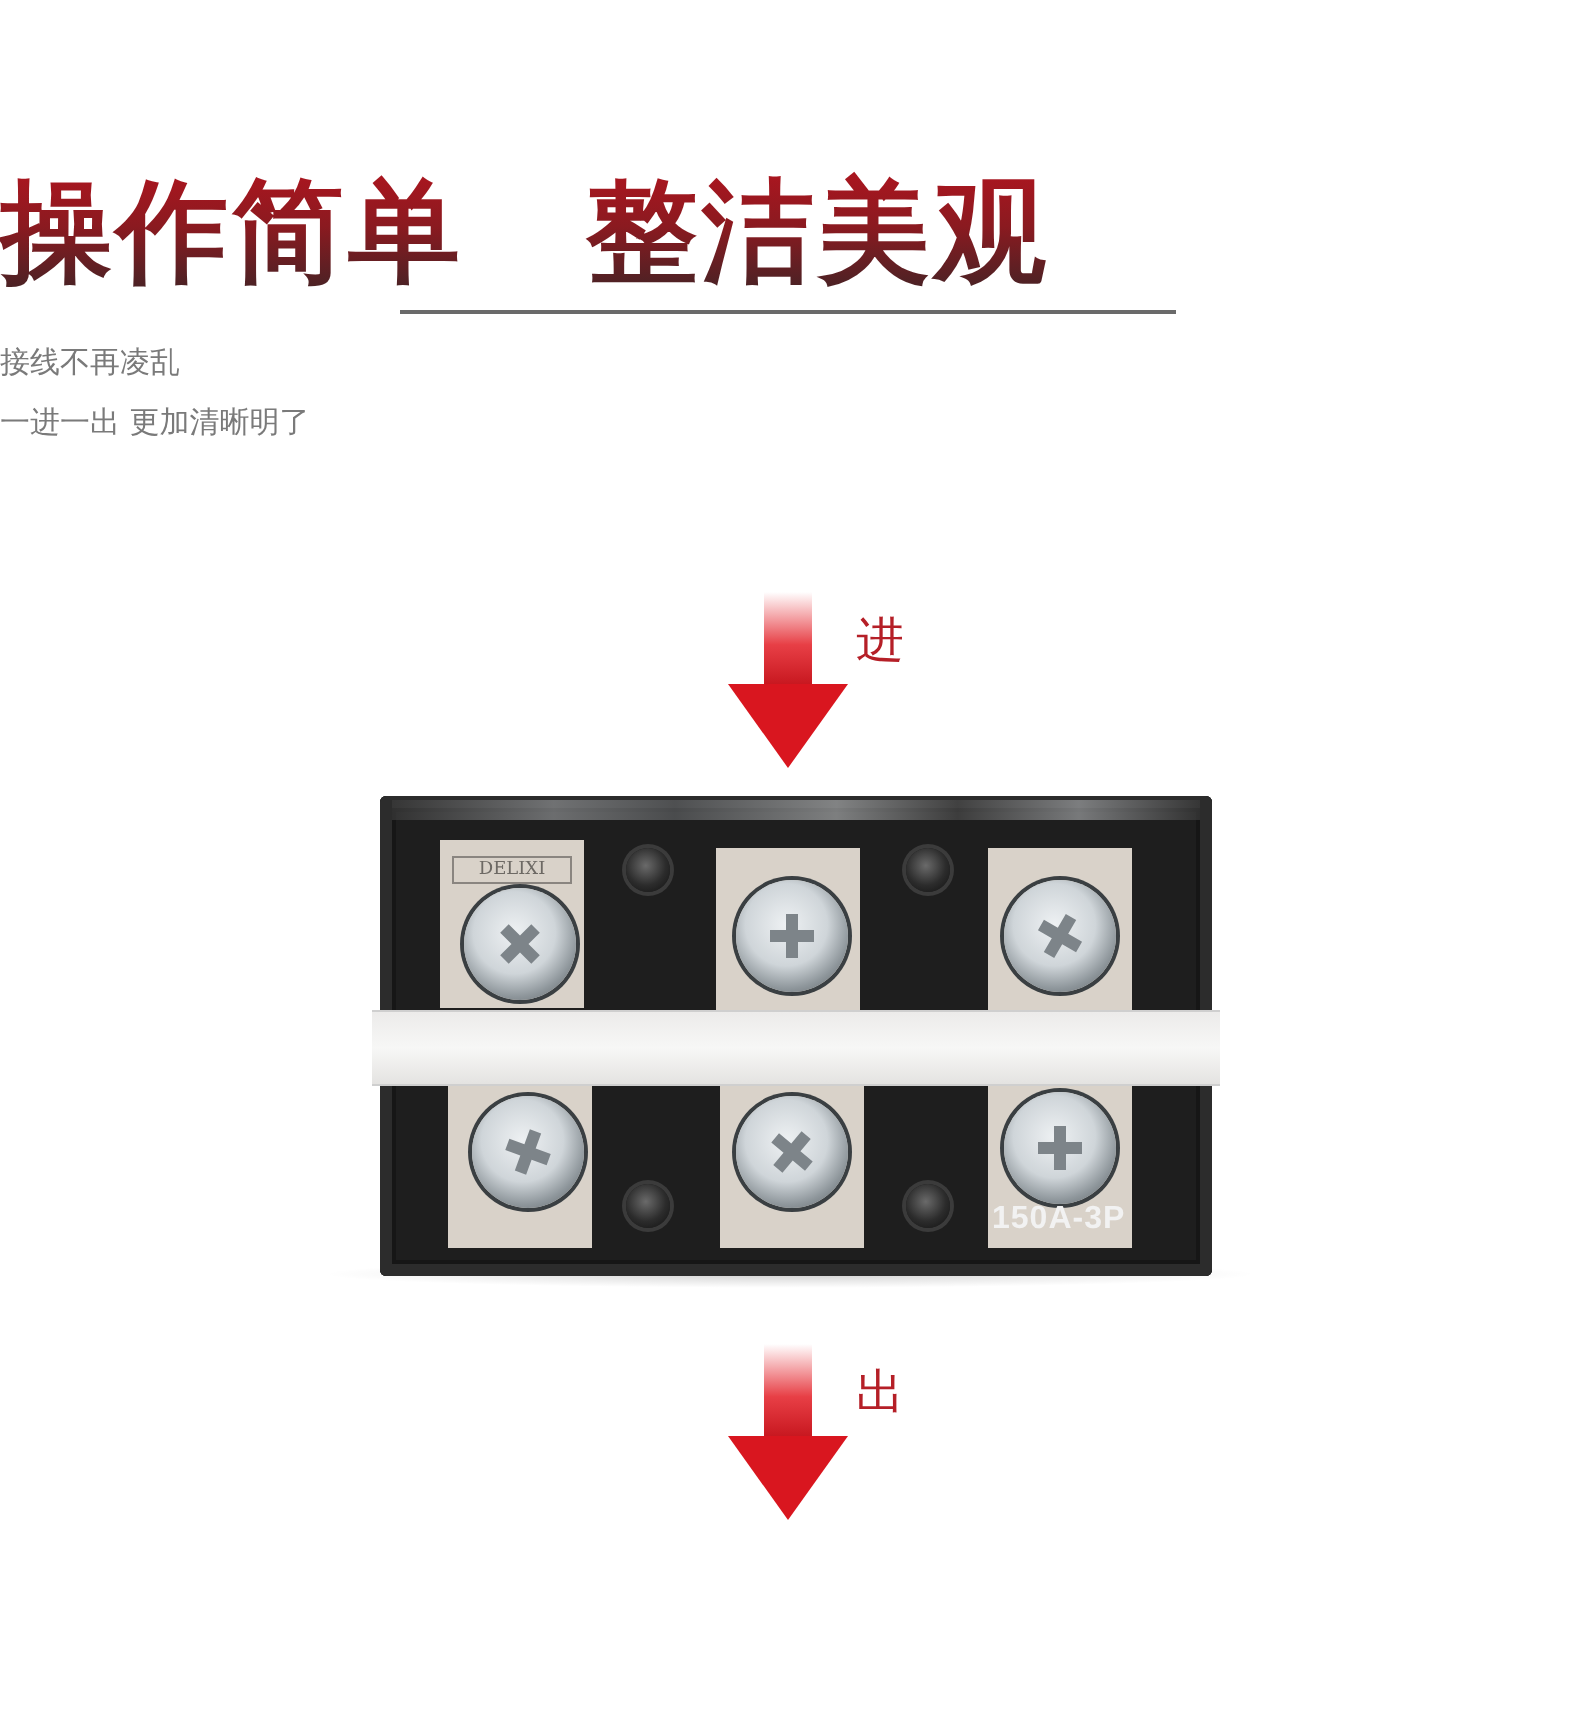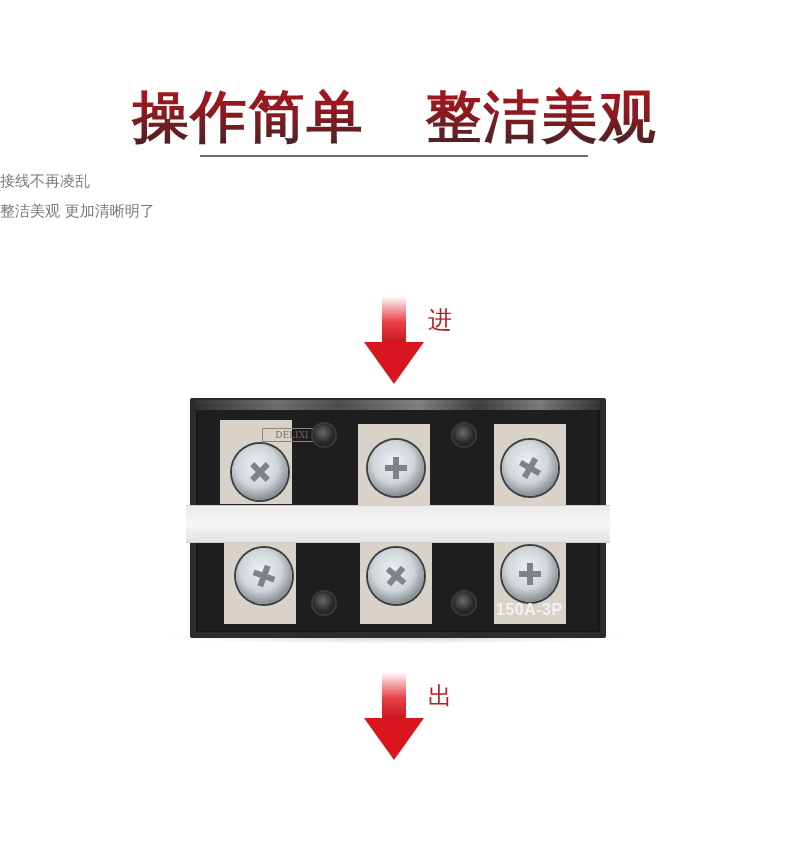--- a/index.html
+++ b/index.html
@@ -1,18 +1,18 @@
 <!DOCTYPE html>
 <html><head>
 <meta charset="utf-8">
 <style>
   html, body { margin:0; padding:0; }
   body { width:790px; height:867px; background:#ffffff; position:relative; overflow:hidden;
          font-family:"DejaVu Sans", sans-serif; }
-  .title { position:absolute; left:0; width:790px; top:82px; text-align:center;
+  .title { position:absolute; left:0; width:790px; top:82px; 
            font-size:56px; font-weight:bold; letter-spacing:2px; line-height:70px;
            background:linear-gradient(180deg,#b0151f 0%,#8a1a20 45%,#3a2426 100%);
            -webkit-background-clip:text; background-clip:text; color:transparent; }
   .title span { display:inline-block; }
   .divider { position:absolute; left:200px; width:388px; top:155px; height:2px; background:#6a6a6a; }
   .sub { position:absolute; left:0; width:790px; text-align:left; color:#7a7a7a; font-size:15px; }
   .arrow { position:absolute; left:364px; width:60px; height:88px; }
   .arrow-label { position:absolute; left:428px; font-size:24px; color:#b51f27; }
   .block { position:absolute; left:190px; top:398px; width:416px; height:240px;
            background:#1e1e1e; border-radius:3px;
@@ -26,36 +26,36 @@
   .screw .cross { position:absolute; left:50%; top:50%; width:26px; height:26px; margin:-13px 0 0 -13px; }
   .strip { position:absolute; left:186px; top:505px; width:424px; height:36px;
            background:linear-gradient(180deg,#ecebea 0%,#f7f7f6 50%,#e4e3e1 100%);
            border-top:1px solid #cfcfcf; border-bottom:1px solid #cfcfcf; }
   .nut { position:absolute; width:22px; height:22px; border-radius:50%;
          background:radial-gradient(circle at 45% 40%, #6a6a6a 0%, #2c2c2c 55%, #101010 100%);
          box-shadow:0 0 0 2px #3b3b3b; }
   .rating { position:absolute; left:496px; top:601px; color:#f2f2f2; font-size:16px; font-weight:bold;
             font-family:"Liberation Sans", sans-serif; letter-spacing:0.5px;text-align:right; }
   .brand { position:absolute; left:226px; top:428px; width:58px; height:12px; border:1px solid #8a8580;
-           font-size:9px; color:#6d6964; text-align:center; line-height:12px; font-family:"DejaVu Serif", serif;margin-left:36px; }
+           font-size:9px; color:#6d6964; text-align:center; line-height:12px; font-family:"DejaVu Serif", serif; }
   .topglass { position:absolute; left:196px; top:400px; width:404px; height:10px;
               background:linear-gradient(90deg,#3a3a3a,#8d8f91 20%,#5d5f61 35%,#a6a8a9 55%,#4a4a4a 70%,#9ea0a2 85%,#3a3a3a); opacity:0.7; }
 </style>
 </head>
 <body>
 
 <div class="title">
   <span>操作简单</span>
   <span style="width:18px"></span>
   <span>整洁美观</span>
 </div>
 <div class="divider"></div>
 
 <div class="sub" style="top:172px">接线不再凌乱</div>
-<div class="sub" style="top:202px">整洁美观 更加清晰明了</div>
+<div class="sub" style="top:202px">一进一出 更加清晰明了</div>
 
 <svg class="arrow" style="top:296px" viewBox="0 0 60 88">
   <defs>
     <linearGradient id="ga" x1="0" y1="0" x2="0" y2="1">
       <stop offset="0" stop-color="#e31d25" stop-opacity="0"></stop>
       <stop offset="0.55" stop-color="#e31d25" stop-opacity="0.85"></stop>
       <stop offset="1" stop-color="#c4141c"></stop>
     </linearGradient>
   </defs>
   <rect x="18" y="0" width="24" height="48" fill="url(#ga)"></rect>

